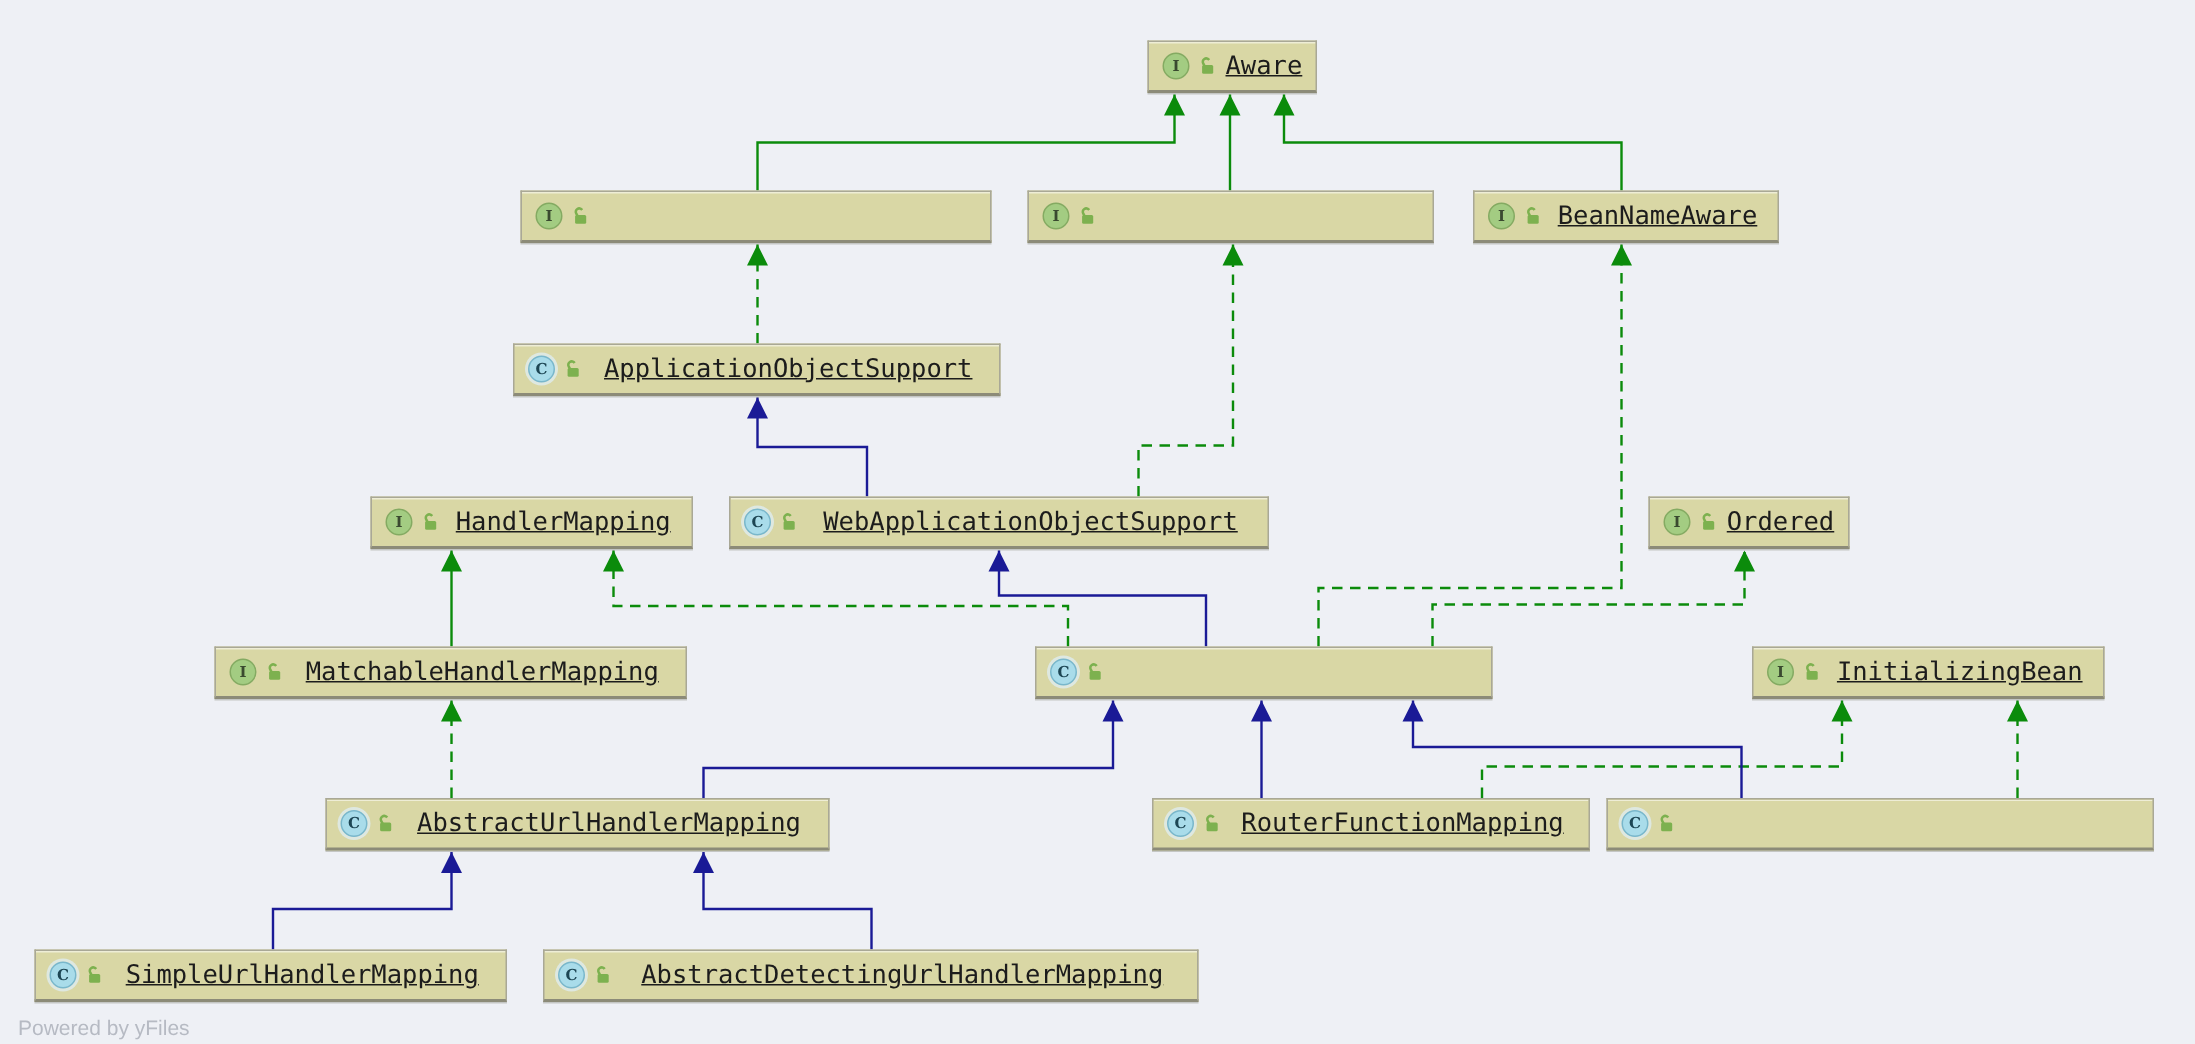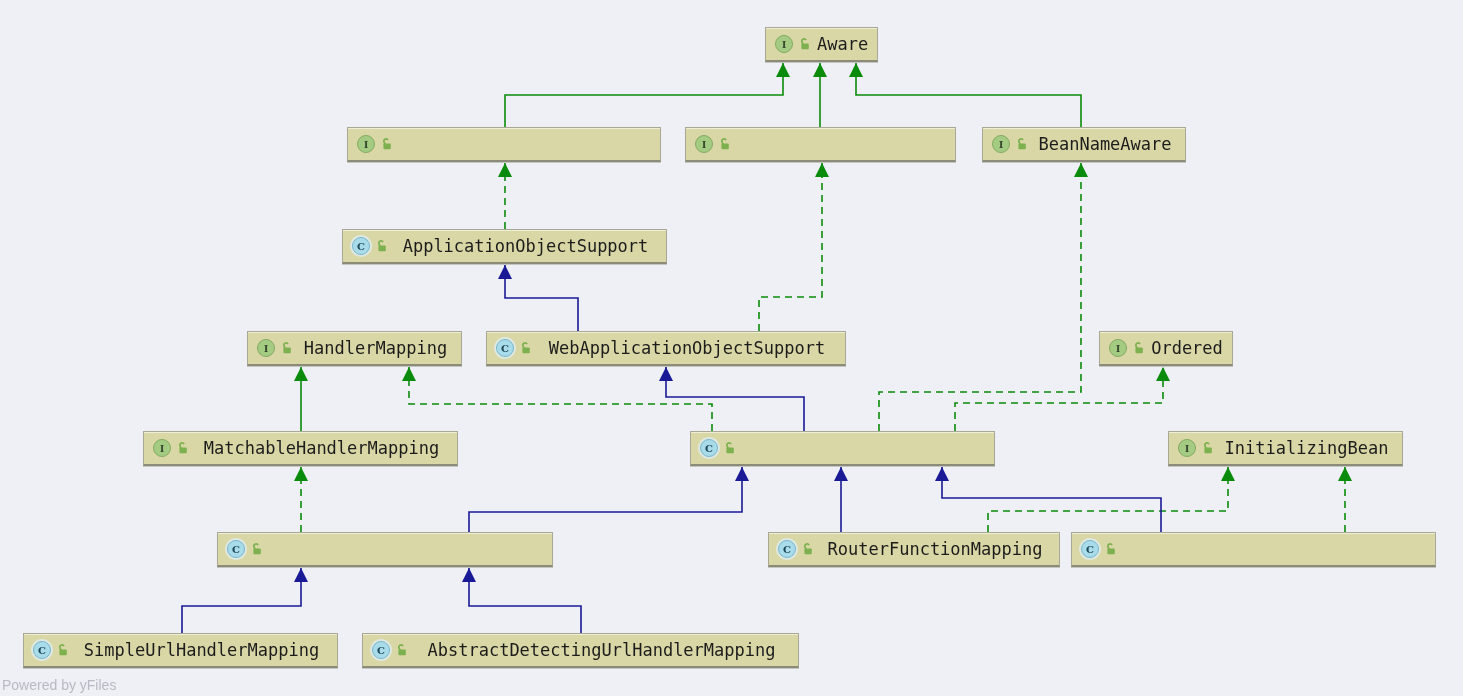--- a/index.html
+++ b/index.html
@@ -32,20 +32,21 @@
     box-shadow: 0 1px 0 rgba(90,90,70,0.28), inset 0 1px 0 rgba(255,255,255,0.55);
     cursor: default;
     white-space: nowrap;
   }
   .node .label {
     flex: 1;
     text-align: center;
     font-size: 17px;
     color: #1c1c1c;
     letter-spacing: 0px;
+    text-decoration: underline;
   }
   .badge {
     display: inline-flex;
     align-items: center;
     justify-content: center;
     width: 16px; height: 16px;
     border-radius: 50%;
     font-family: "DejaVu Serif", serif;
     font-size: 10px;
     font-weight: bold;
@@ -62,21 +63,21 @@
     color: #1d4654;
     box-shadow: 0 0 0 2px rgba(223, 238, 244, 0.75);
   }
   .lock {
     display: inline-flex;
     flex: 0 0 auto;
     width: 14px; height: 14px;
   }
   .watermark {
     position: absolute;
-    left: 2px;
+    left: 12px;
     bottom: 3px;
     font-family: "Liberation Sans", sans-serif;
     font-size: 14px;
     color: #b6bac3;
   }
 </style>
 </head>
 <body>
 
 <div class="canvas">
@@ -229,20 +230,21 @@
         <span class="label">InitializingBean</span>
       </div>
       <div class="node" style="left: 217px; top: 532px; width: 336px; height: 35px;">
         <span class="badge class">C</span>
         <span class="lock">
           <svg width="14" height="14" viewBox="0 0 14 14">
             <path d="M4.2 7 L4.2 4.6 A2.3 2.3 0 0 1 8.8 4.2" fill="none" stroke="#7db14f" stroke-width="1.7" transform="rotate(-28 6 5)"></path>
             <rect x="3.4" y="6.4" width="7.4" height="5.8" rx="1" fill="#7db14f"></rect>
           </svg>
         </span>
+        <span class="label">AbstractUrlHandlerMapping</span>
       </div>
       <div class="node" style="left: 768px; top: 532px; width: 292px; height: 35px;">
         <span class="badge class">C</span>
         <span class="lock">
           <svg width="14" height="14" viewBox="0 0 14 14">
             <path d="M4.2 7 L4.2 4.6 A2.3 2.3 0 0 1 8.8 4.2" fill="none" stroke="#7db14f" stroke-width="1.7" transform="rotate(-28 6 5)"></path>
             <rect x="3.4" y="6.4" width="7.4" height="5.8" rx="1" fill="#7db14f"></rect>
           </svg>
         </span>
         <span class="label">RouterFunctionMapping</span>

